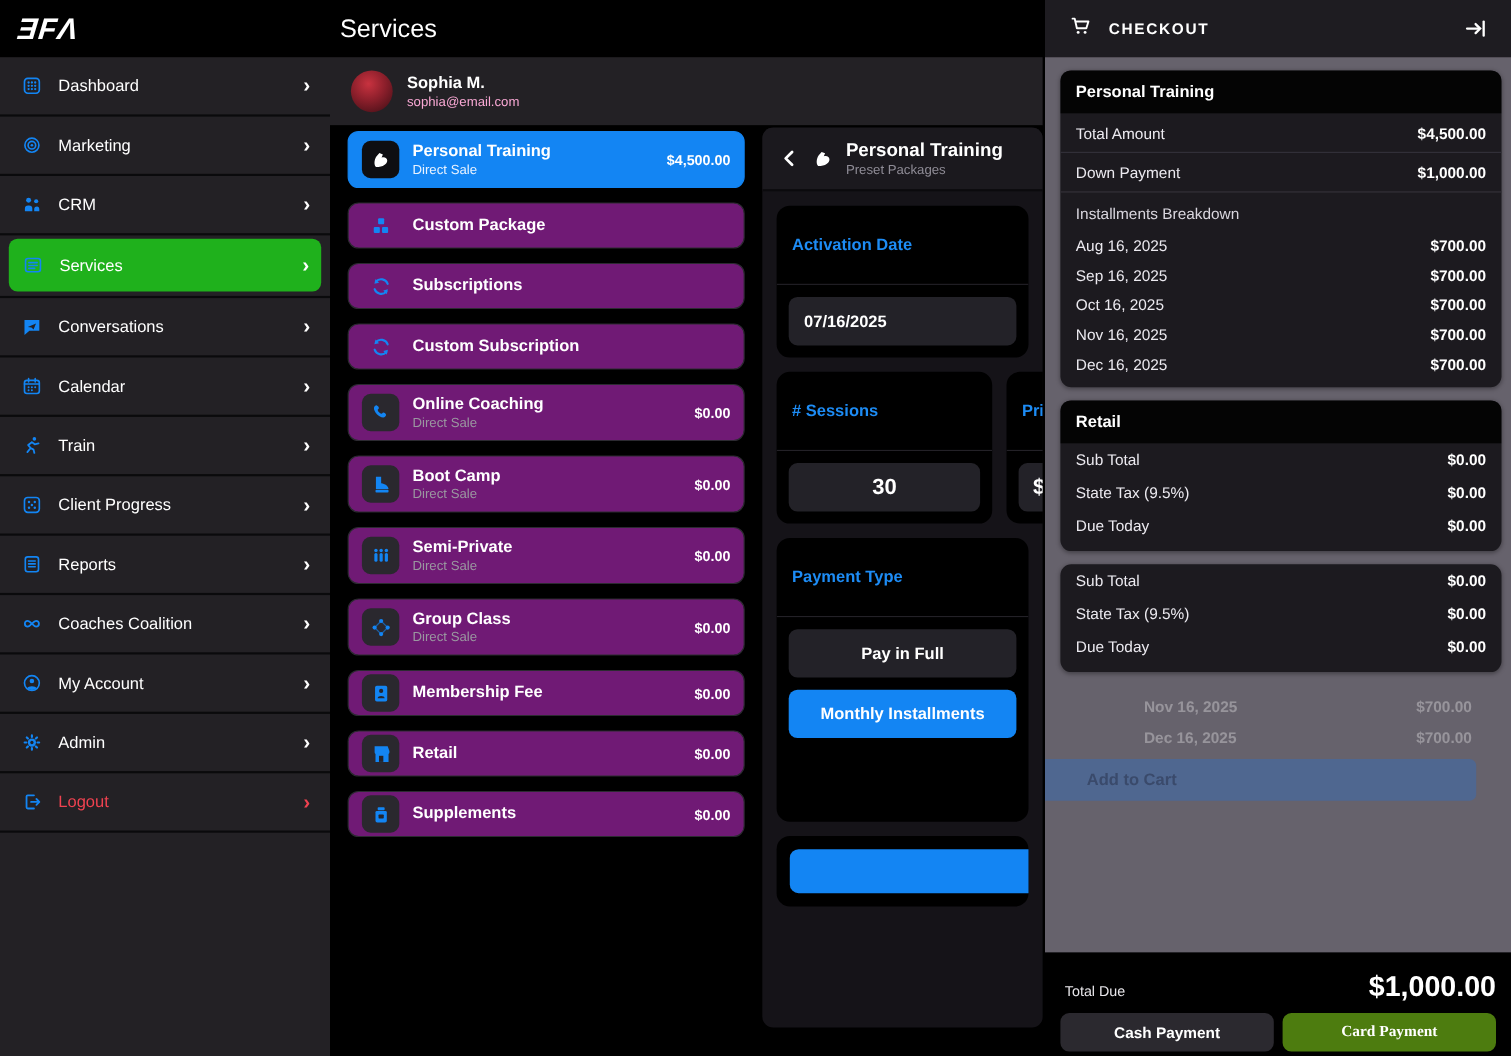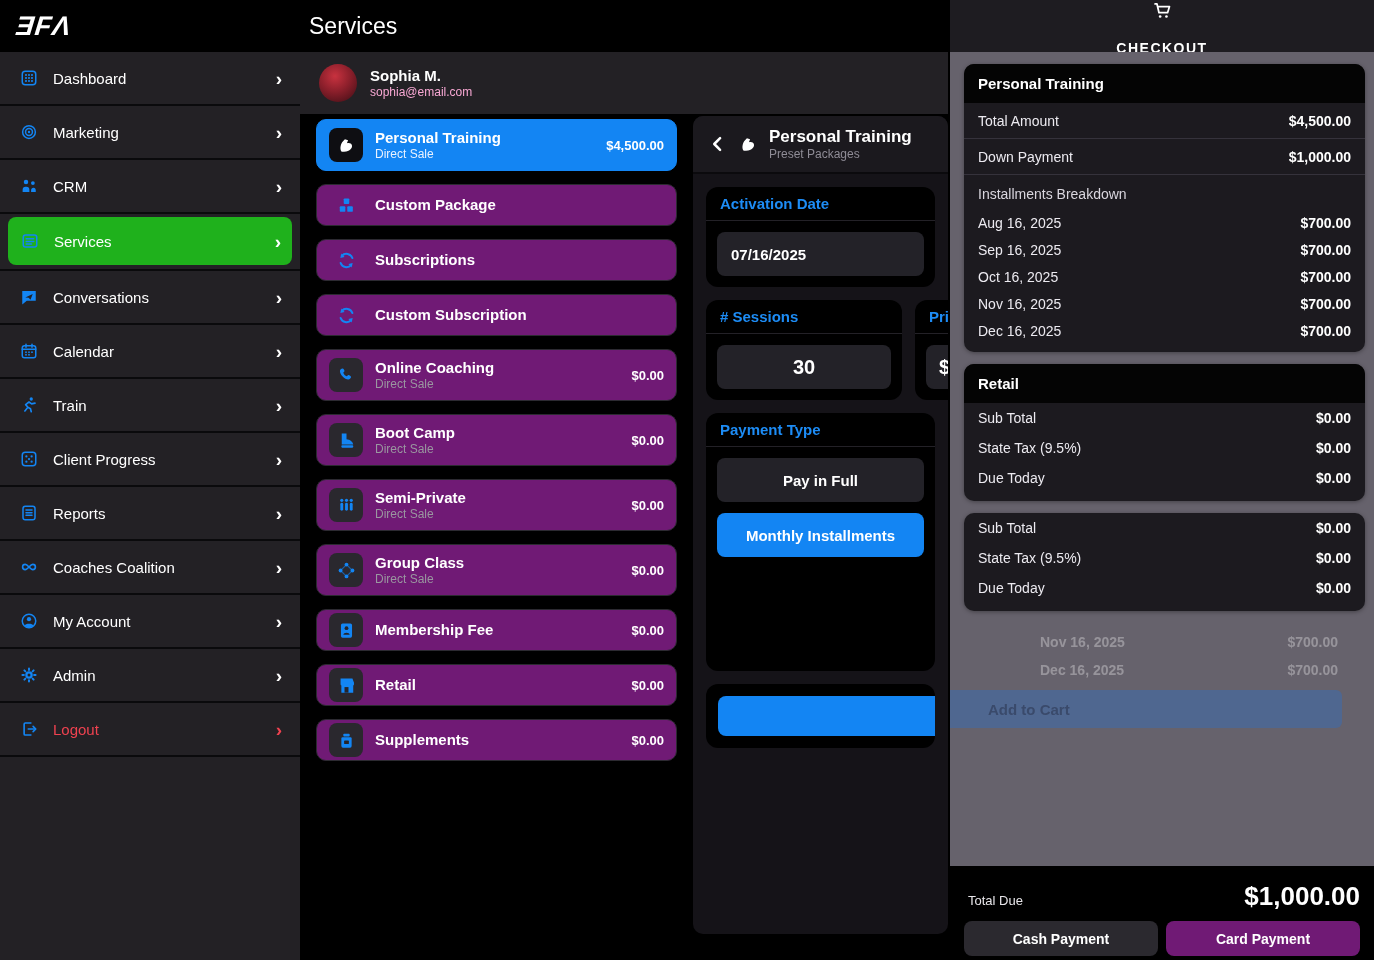--- a/index.html
+++ b/index.html
@@ -44,36 +44,36 @@
   .svc .amt { margin-left:auto; font-size:13px; font-weight:700; color:#fff; }
 
   
   .detail { position:absolute; left:393px; top:2px; width:255px; height:818px; background:#151318; border-radius:10px; overflow:hidden; }
   .detail-header { height:58px; background:#1b191e; border-bottom:2px solid #0b0a0d; display:flex; align-items:center; gap:11px; padding:0 15px; }
   .back { display:flex; align-items:center; cursor:pointer; }
   .armic { display:flex; align-items:center; color:#fff; }
   .dh-title { font-size:17px; font-weight:700; line-height:1.2; }
   .dh-sub { font-size:12px; color:#8f8c96; }
   .dcard { background:#000; border-radius:12px; margin:13px 13px 0; overflow:hidden; }
-  .dlabel { color:#1d8cf5; font-size:15px; font-weight:700; padding:8px 14px; border-bottom:1px solid #232127; }
+  .dlabel { color:#1d8cf5; font-size:15px; font-weight:700; padding:27px 14px; border-bottom:1px solid #232127; }
   .dinput { background:#232228; border:none; outline:none; border-radius:8px; margin:11px; height:44px; width:calc(100% - 22px); color:#fff; font-weight:700; font-size:15px; padding:0 14px; font-family:"Liberation Sans", sans-serif; display:block; }
   .dinput.center { text-align:center; font-size:20px; }
   .dinput-div { background:#232228; border-radius:8px; margin:11px; height:44px; display:flex; align-items:center; padding:0 13px; font-weight:700; font-size:20px; }
   .drow { display:flex; gap:13px; margin:13px 0 0 13px; }
   .dcard.sess { flex:0 0 196px; margin:0; }
   .dcard.price { flex:0 0 200px; margin:0; }
   .dcard.paycard { height:258px; }
   .paybtn { margin:11px 11px 0; height:44px; border-radius:8px; background:#232228; color:#fff; font-size:15px; font-weight:700; display:flex; align-items:center; justify-content:center; cursor:pointer; }
   .paybtn.active { background:#1385f3; }
   .cartcard { padding:12px; }
   .bigbtn { width:620px; height:40px; border-radius:8px; background:#1385f3; cursor:pointer; }
 
   
   .checkout { position:absolute; left:948px; top:0; width:426px; height:960px; border-left:2px solid #000; }
-  .co-header { height:52px; background:#1e1c21; display:flex; align-items:center; gap:15px; padding:0 22px;flex-direction:column; }
+  .co-header { height:52px; background:#1e1c21; display:flex; align-items:center; gap:15px; padding:0 22px; }
   .co-title { font-size:14px; font-weight:700; letter-spacing:1.5px; }
   .collapse { margin-left:auto; display:flex; align-items:center; cursor:pointer; }
   .co-body { position:absolute; top:52px; left:0; width:100%; height:814px; background:#66626c; overflow:hidden; }
   .ghost-rows { position:absolute; top:576px; left:0; width:100%; }
   .ghost-row { display:flex; align-items:center; height:28px; padding:0 36px 0 90px; font-size:14px; font-weight:600; color:rgba(255,255,255,0.32); }
   .ghost-row .gval { margin-left:auto; font-weight:700; }
   .ghost-btn { position:absolute; top:638px; left:0; width:392px; height:38px; background:#4f6790; border-radius:0 6px 6px 0; display:flex; align-items:center; padding-left:38px; color:#3a4a6b; font-size:15px; font-weight:700; }
   .co-cards { position:relative; z-index:1; }
   .co-card { background:#1c1a1f; border-radius:10px; margin:12px 9px 8px 14px; overflow:hidden; padding-bottom:8px; box-shadow:0 1px 4px rgba(0,0,0,0.35); }
   .co-card-header { background:#040404; padding:11px 14px; font-size:15px; font-weight:700; }
@@ -83,21 +83,21 @@
   .val { margin-left:auto; font-weight:700; color:#fff; }
   .bk-title { padding:11px 14px 7px; font-size:14px; color:#d9d6de; }
   .bk-row { display:flex; align-items:center; height:27px; padding:0 14px; font-size:14px; color:#eceaf0; }
   .co-footer { position:absolute; bottom:0; left:0; width:100%; height:94px; background:#000; padding:15px 14px 0; }
   .due-row { display:flex; align-items:baseline; margin-bottom:9px; }
   .due-lbl { font-size:13px; color:#e8e6ea; padding-left:4px; }
   .due-val { margin-left:auto; font-size:26px; font-weight:700; }
   .pay-row { display:flex; gap:8px; }
   .pay-btn { flex:1; height:35px; border:none; border-radius:8px; color:#fff; font-size:14px; font-weight:700; font-family:"Liberation Sans", sans-serif; cursor:pointer; }
   .pay-btn.cash { background:#2b292f; }
-  .pay-btn.card { background:#701a75; }
+  .pay-btn.card { background:#4d7c0f;font-family:Liberation Serif, serif; }
 </style>
 </head>
 <body>
 
 <div class="app">
 
   <div class="sidebar">
     <div class="logo-bar">
       <span class="logo">ƎFΛ</span>
     </div>

